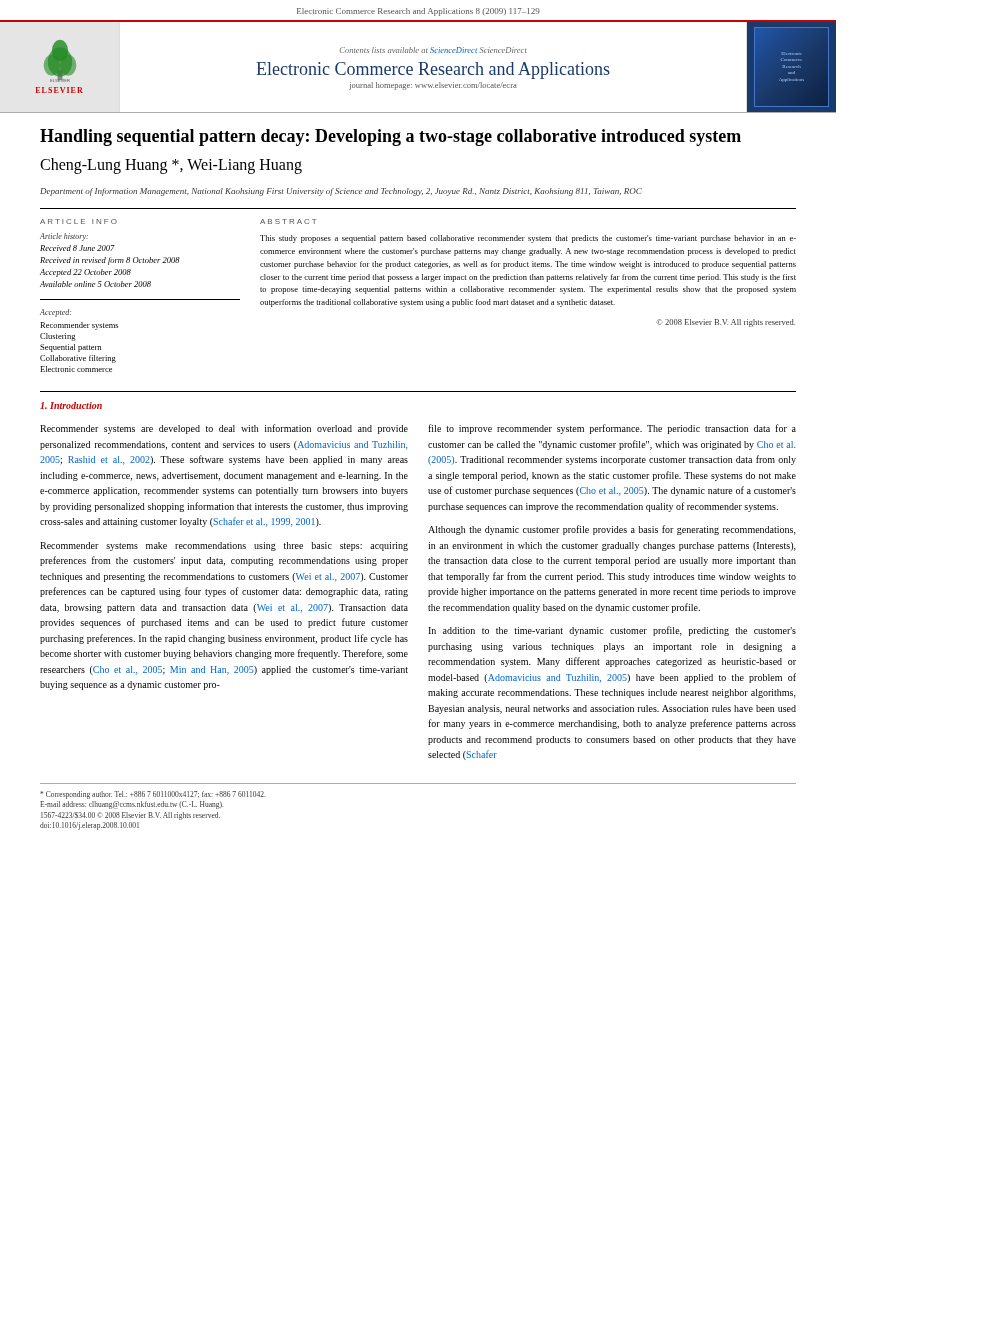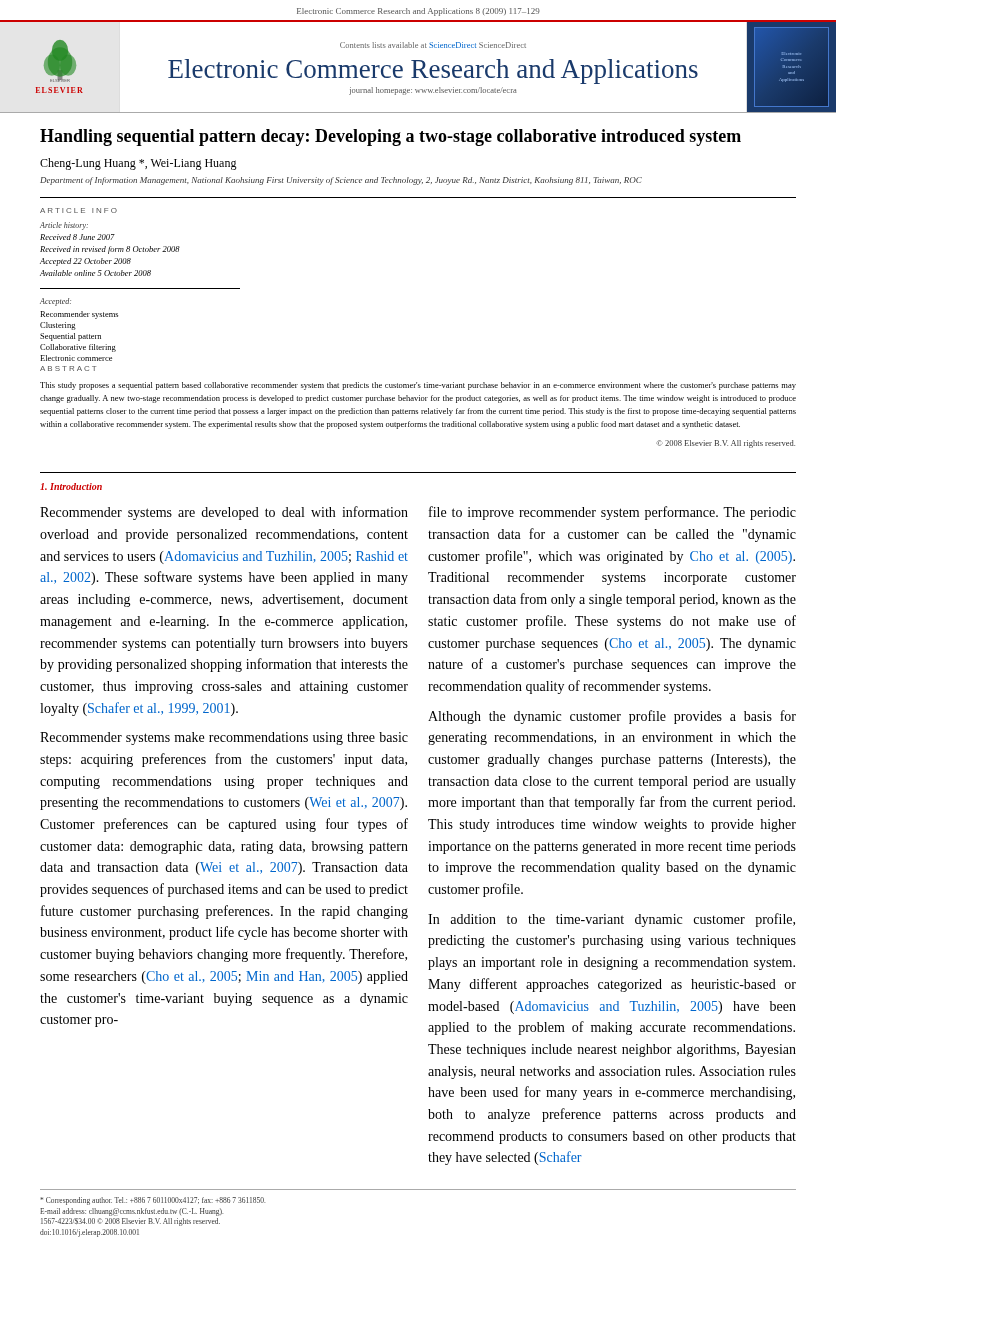--- a/index.html
+++ b/index.html
@@ -63,29 +63,30 @@
       flex-direction: column;
       align-items: center;
       justify-content: center;
       padding: 8px 10px;
     }
 
     .contents-line {
       font-size: 8.5px;
       color: #666;
       margin-bottom: 4px;
+      font-style: italic;
     }
 
     .contents-line a {
       color: #0066cc;
       text-decoration: none;
     }
 
     .journal-name {
-      font-size: 27px;
+      font-size: 18px;
       font-weight: normal;
       color: #1a3a6b;
       font-family: 'Times New Roman', Times, serif;
       text-align: center;
       margin-bottom: 0;
     }
 
     .journal-homepage {
       font-size: 8.5px;
       color: #555;
@@ -128,43 +129,43 @@
     .article-title {
       font-size: 18px;
       font-weight: bold;
       color: #000;
       margin-bottom: 8px;
       line-height: 1.3;
       font-family: 'Times New Roman', Times, serif;
     }
 
     .authors {
-      font-size: 12px;
+      font-size: 16px;
       color: #000;
-      margin-bottom: 4px;
+      margin-bottom: 12px;
     }
 
     .affiliation {
       font-size: 9px;
       font-style: italic;
       color: #333;
       margin-bottom: 12px;
     }
 
     .divider-line {
       border: none;
       border-top: 1px solid #000;
       margin: 8px 0;
     }
 
     
     .two-col {
       display: flex;
-      margin-bottom: 24px;
-      flex-direction: column;
+      gap: 20px;
+      margin-bottom: 16px;
     }
 
     .left-col {
       width: 200px;
       min-width: 200px;
     }
 
     .right-col {
       flex: 1;
     }
@@ -241,21 +242,21 @@
 
     .section-heading {
       font-size: 10px;
       font-weight: bold;
       font-style: italic;
       color: #c00;
       margin-top: 4px;
     }
 
     .body-para {
-      font-size: 14px;
+      font-size: 10px;
       text-align: justify;
       line-height: 1.55;
       margin-bottom: 8px;
       color: #000;
     }
 
     .body-para a, .body-para .ref-link {
       color: #0066cc;
       text-decoration: none;
     }
@@ -388,20 +389,20 @@
         <div class="body-para">
           Although the dynamic customer profile provides a basis for generating recommendations, in an environment in which the customer gradually changes purchase patterns (Interests), the transaction data close to the current temporal period are usually more important than that temporally far from the current period. This study introduces time window weights to provide higher importance on the patterns generated in more recent time periods to improve the recommendation quality based on the dynamic customer profile.
         </div>
         <div class="body-para">
           In addition to the time-variant dynamic customer profile, predicting the customer's purchasing using various techniques plays an important role in designing a recommendation system. Many different approaches categorized as heuristic-based or model-based (<span class="ref-link">Adomavicius and Tuzhilin, 2005</span>) have been applied to the problem of making accurate recommendations. These techniques include nearest neighbor algorithms, Bayesian analysis, neural networks and association rules. Association rules have been used for many years in e-commerce merchandising, both to analyze preference patterns across products and recommend products to consumers based on other products that they have selected (<span class="ref-link">Schafer</span>
         </div>
       </div>
     </div>
 
     <div class="footnote-section">
-      <div class="footnote-text">* Corresponding author. Tel.: +886 7 6011000x4127; fax: +886 7 3611850.</div>
+      <div class="footnote-text">* Corresponding author. Tel.: +886 7 6011000x4127; fax: +886 7 6011042.</div>
       <div class="footnote-text">E-mail address: clhuang@ccms.nkfust.edu.tw (C.-L. Huang).</div>
       <div class="footnote-text">1567-4223/$34.00 © 2008 Elsevier B.V. All rights reserved.</div>
       <div class="footnote-text">doi:10.1016/j.elerap.2008.10.001</div>
     </div>
 
   </div>
 </div>
 
 </body></html>

